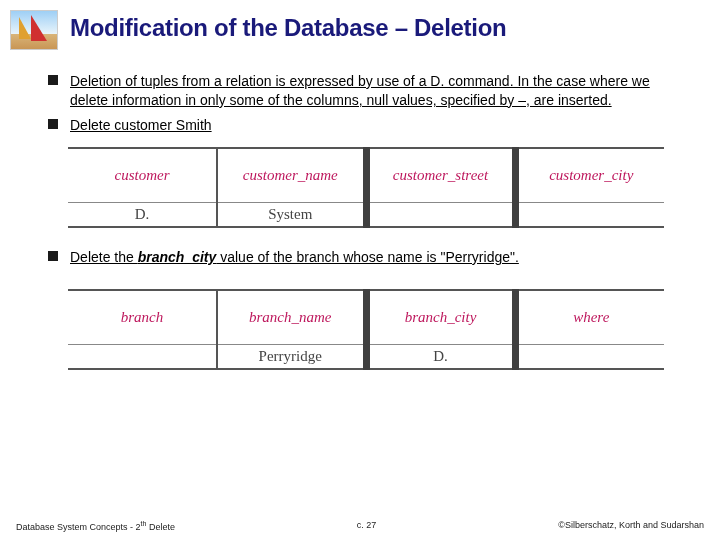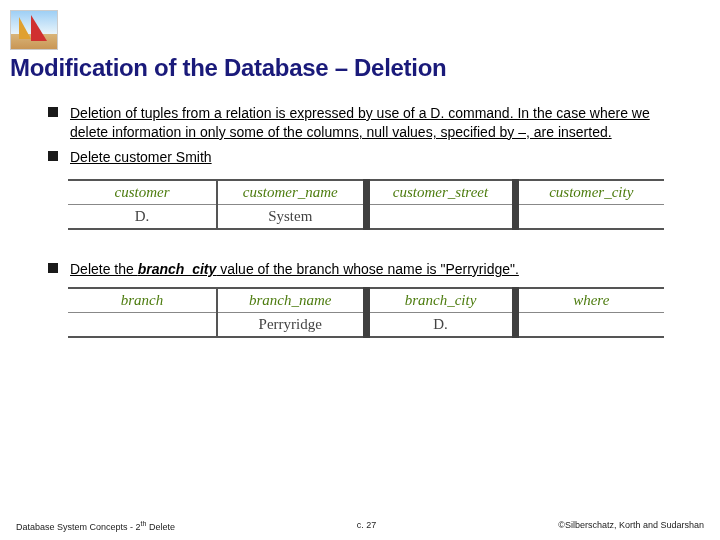--- a/index.html
+++ b/index.html
@@ -8,21 +8,20 @@
     height: 540px;
     background: #ffffff;
     font-family: Arial, Helvetica, sans-serif;
     position: relative;
     overflow: hidden;
   }
   .header {
     display: flex;
     align-items: flex-start;
     padding: 10px 20px 0 10px;
-    flex-direction: column;
   }
   .logo {
     width: 48px;
     height: 40px;
     margin-right: 12px;
     flex-shrink: 0;
     background: linear-gradient(180deg, #9ecff5 0%, #e8f4fb 60%, #d9b57a 60%, #c99655 100%);
     border: 1px solid #ccc;
     position: relative;
     overflow: hidden;
@@ -84,24 +83,24 @@
   table {
     border-collapse: collapse;
     width: 100%;
     table-layout: fixed;
   }
   table.qbe th {
     font-family: "Times New Roman", Times, serif;
     font-style: italic;
     font-weight: normal;
     text-align: center;
-    padding: 3px 4px;
+    padding: 18px 4px;
     border-bottom: 1px solid #888;
     font-size: 15px;
-    color: #4d7c0f;
+    color: #be185d;
   }
   table.qbe td {
     font-family: "Times New Roman", Times, serif;
     text-align: center;
     padding: 3px 4px;
     font-size: 15px;
     color: #444;
     height: 22px;
   }
   table.qbe {
@@ -161,28 +160,28 @@
         <tr>
           <td class="first-col">D.</td>
           <td class="col-sep">System</td>
           <td class="col-sep"></td>
           <td></td>
         </tr>
       </tbody>
     </table>
   </div>
 
-  <div class="bullet-item" style="margin-top:30px;">
+  <div class="bullet-item" style="margin-top:20px;">
     <div class="bullet"></div>
     <div class="bullet-text">
       <span>Delete the </span><span class="italic">branch_city</span><span> value of the branch whose name is "Perryridge".</span>
     </div>
   </div>
 
-  <div class="table-block" style="margin-top:8px;">
+  <div class="table-block" style="margin-top:22px;">
     <table class="qbe">
       <thead>
         <tr>
           <th class="first-col">branch</th>
           <th class="col-sep">branch_name</th>
           <th class="col-sep">branch_city</th>
           <th>where</th>
         </tr>
       </thead>
       <tbody>

